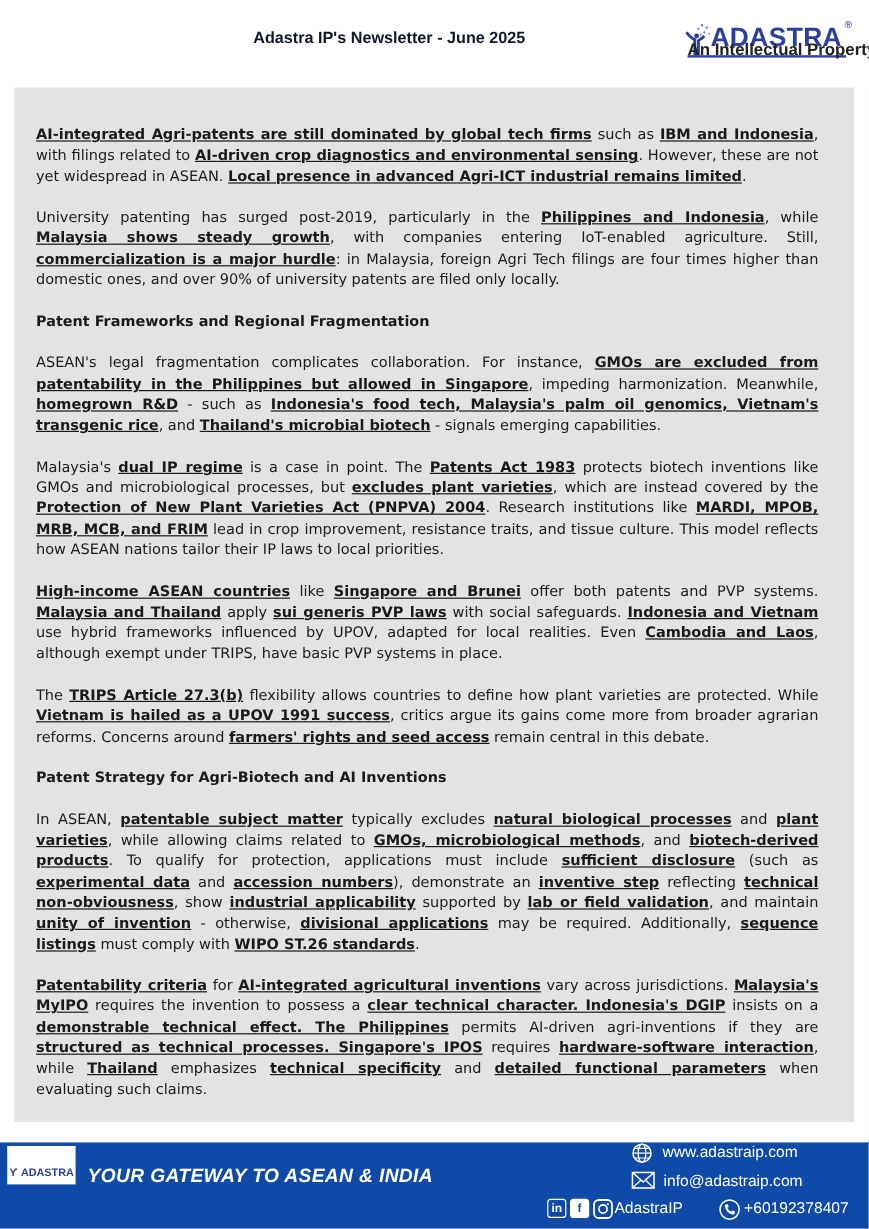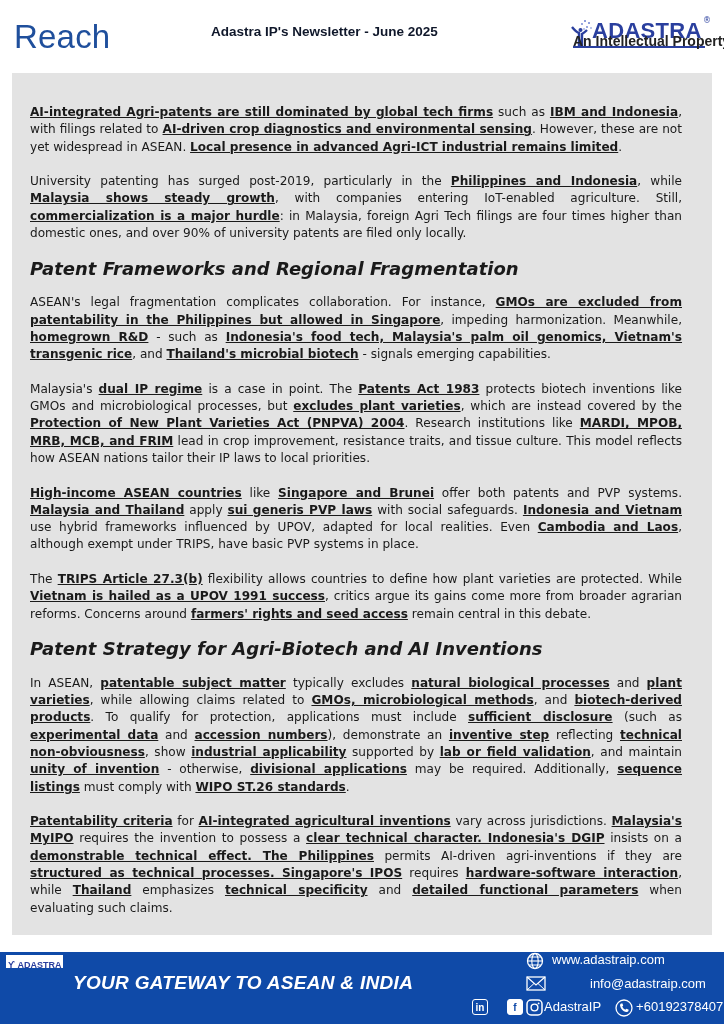--- a/index.html
+++ b/index.html
@@ -13,39 +13,38 @@
   .logo-mark { position: absolute; left: 0; top: 2px; width: 24px; height: 30px; }
   .logo-word { position: absolute; left: 22px; top: 2px; font-family: "Liberation Sans", sans-serif; font-weight: bold; font-size: 22px; color: #2a3f9e; letter-spacing: 0.3px; }
   .logo-reg { position: absolute; left: 133px; top: 0px; font-size: 8px; color: #2a3f9e; }
   .logo-line { position: absolute; left: 3px; top: 30px; width: 132px; height: 2px; background: #2a3f9e; }
   .logo-tag { position: absolute; left: 3px; top: 17px; font-family: "Liberation Sans", sans-serif; font-weight: bold; font-size: 14px; color: #222; white-space: nowrap; }
 
   .panel { position: absolute; left: 12px; top: 73px; width: 700px; height: 862px; background: #e3e3e3; }
   .content { position: absolute; left: 30px; top: 104px; width: 652px; font-size: 12.1px; line-height: 17.3px; }
   .para { text-align: justify; margin-bottom: 17.3px; }
   .para b { font-weight: bold; text-decoration: underline; }
-  .section-heading { font-weight: bold; font-size: 18px; margin-bottom: 17.3px; font-style: italic; }
+  .section-heading { font-weight: bold; font-size: 12px; margin-bottom: 17.3px; }
 
   .footer { position: absolute; left: 0; top: 950px; width: 724px; height: 74px; background: #0f4aa8; border-top: 2px solid #ffffff; }
-  .footer-logo { position: absolute; left: 6px; top: 3px; height: 13px; padding: 4px 2px; background: #ffffff; font-family: "Liberation Sans", sans-serif; font-weight: bold; font-size: 9px; color: #2a3f9e; line-height: 13px; }
-  .tagline { position: absolute; left: 73px; top: 20px; font-family: "Liberation Sans", sans-serif; font-style: italic; font-weight: bold; font-size: 19px; color: #ffffff; letter-spacing: 0.3px; }
+  .footer-logo { position: absolute; left: 6px; top: 3px; height: 13px; padding: 16px 2px; background: #ffffff; font-family: "Liberation Sans", sans-serif; font-weight: bold; font-size: 9px; color: #2a3f9e; line-height: 13px; }
+  .tagline { position: absolute; left: 73px; top: 20px; font-family: "Liberation Sans", sans-serif; font-style: italic; font-weight: bold; font-size: 16px; color: #ffffff; letter-spacing: 0.3px; }
   .contact-row { position: absolute; display: flex; align-items: flex-start; color: #ffffff; font-family: "Liberation Sans", sans-serif; font-size: 13px; }
   .contact-row svg { flex: none; }
   .row-web { left: 526px; top: 0px; }
-  .row-mail { left: 526px; top: 24px; gap: 37px; }
+  .row-mail { left: 526px; top: 24px; }
   .row-social { left: 456px; top: 47px; }
-  .social-box { display: inline-flex; width: 16px; height: 16px; border: 1.5px solid #fff; border-radius: 3px; align-items: center; justify-content: center; font-size: 10px; font-weight: bold; margin-right: 3px; color: #fff; margin-left: 16px; }
+  .social-box { display: inline-flex; width: 16px; height: 16px; border: 1.5px solid #fff; border-radius: 3px; align-items: center; justify-content: center; font-size: 10px; font-weight: bold; margin-right: 3px; color: #fff; }
   .social-box.fb { background: #fff; color: #0f4aa8; }
-  .handle { margin-right: 14px; }
+  .handle { margin-right: 30px; }
 </style>
 </head>
 <body>
 
 <div class="header">
-  <div class="reach">Reach</div>
   <div class="newsletter-title">Adastra IP's Newsletter - June 2025</div>
   <div class="logo">
     <svg class="logo-mark" viewBox="0 0 24 30">
       <circle cx="15" cy="3" r="1" fill="#6a7fd0"></circle>
         <circle cx="19" cy="5" r="1" fill="#6a7fd0"></circle>
       <circle cx="12" cy="6" r="0.9" fill="#6a7fd0"></circle>
         <circle cx="17" cy="9" r="0.9" fill="#6a7fd0"></circle>
       <circle cx="21" cy="10" r="0.8" fill="#6a7fd0"></circle>
         <circle cx="14" cy="11" r="0.8" fill="#6a7fd0"></circle>
       <path d="M2 9 Q6 14 9 15 L9 27 L12 27 L12 16 Q15 14 17 12" stroke="#2a3f9e" stroke-width="2.4" fill="none"></path>

